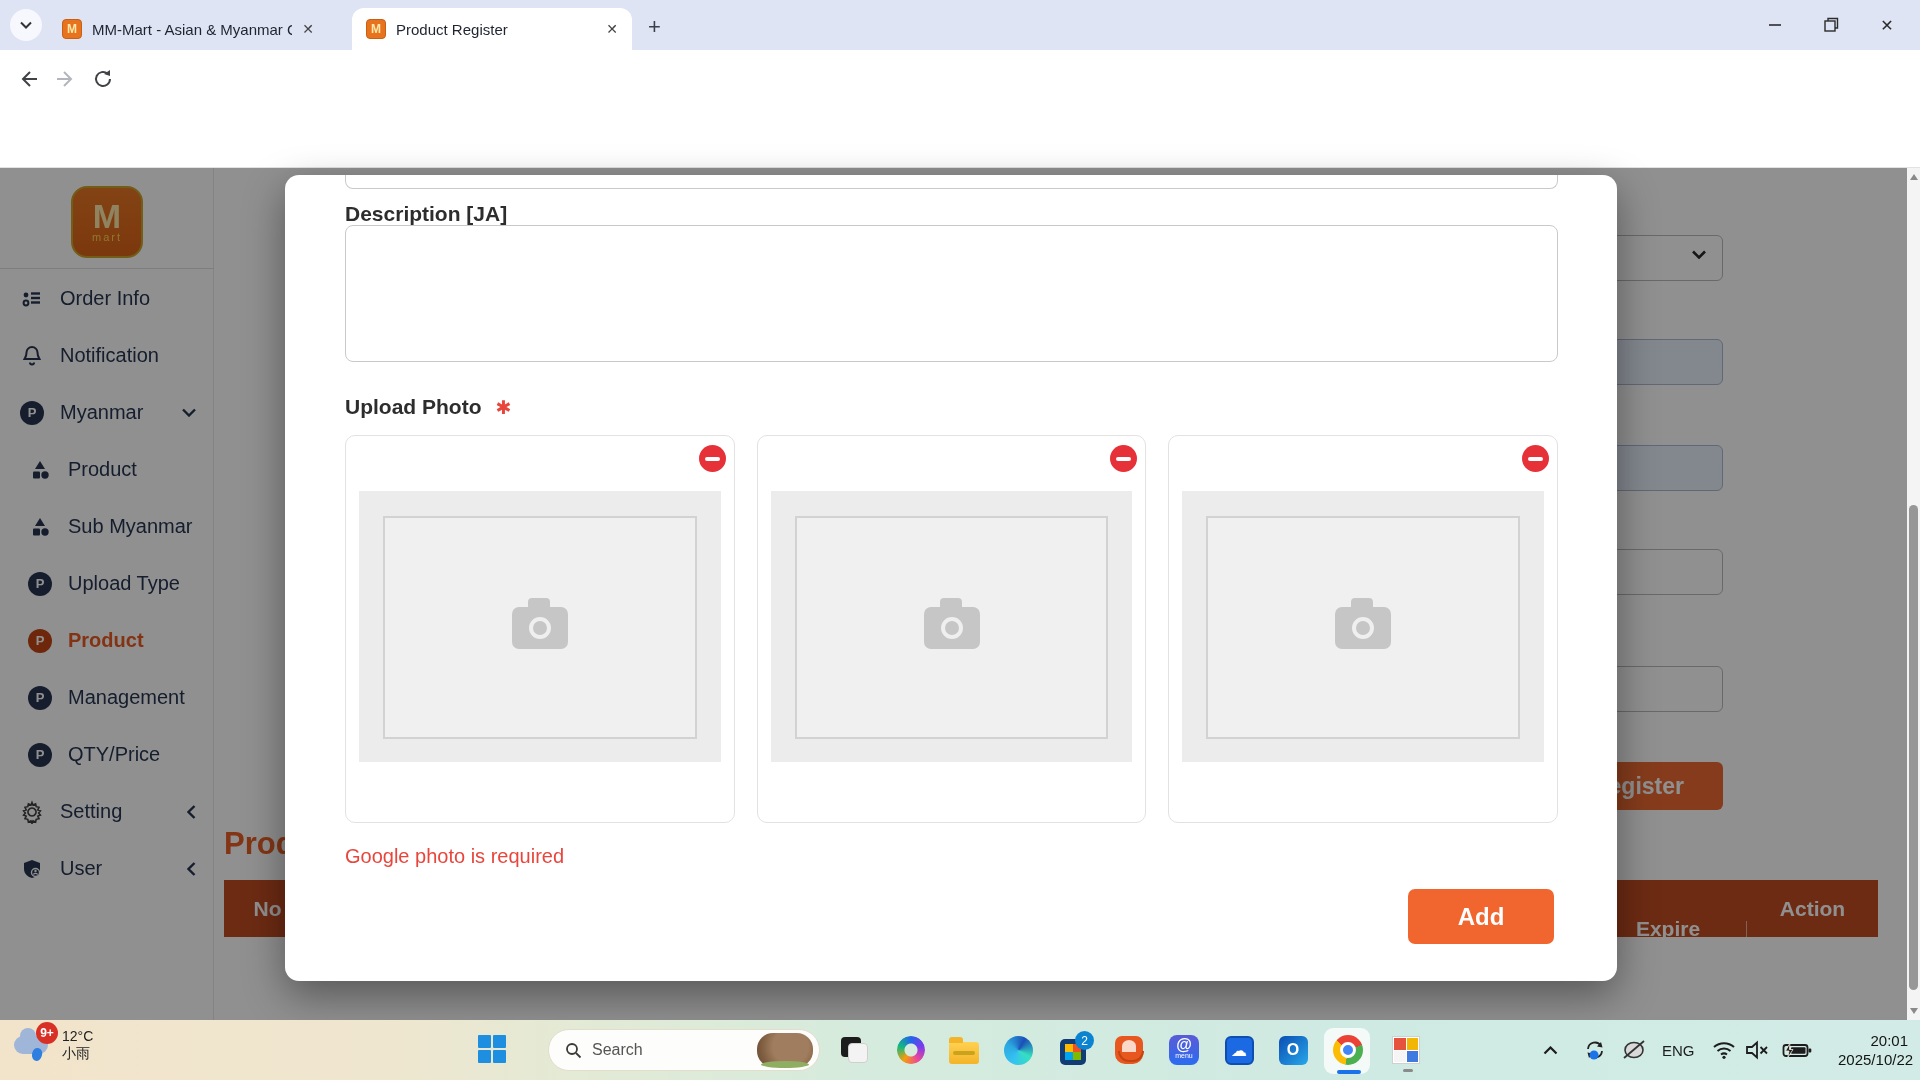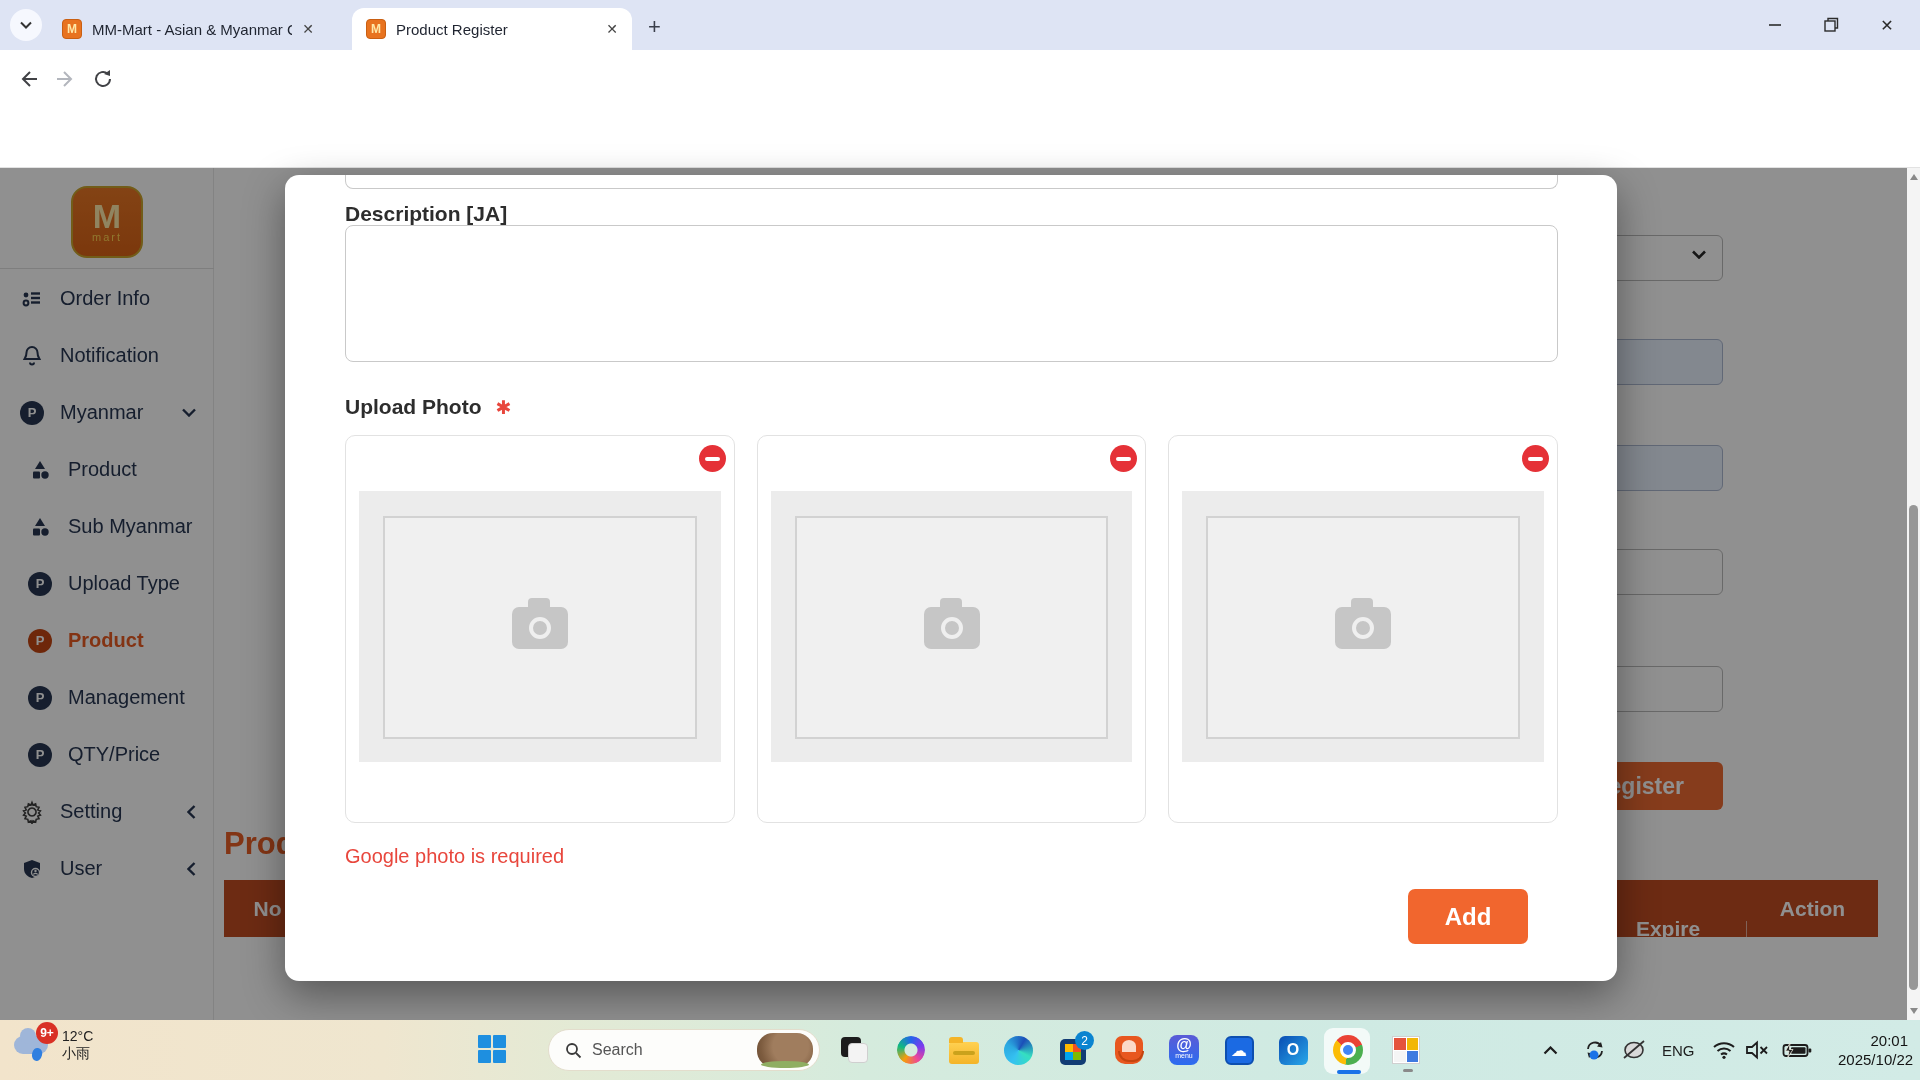--- a/index.html
+++ b/index.html
@@ -81,21 +81,21 @@
   #photo-row { left:60px; top:260px; width:1213px; display:flex; gap:22px; }
   .pcard { position:relative; width:390px; height:388px; background:#fff; border:1px solid #e2e2e2; border-radius:10px; }
   .pcard .badge { position:absolute; right:8px; top:9px; width:27px; height:27px; border-radius:50%; background:#e53137; }
   .pcard .badge::after { content:""; position:absolute; left:6px; top:12px; width:15px; height:3.5px; background:#fff; border-radius:2px; }
   .pcard .panel { position:absolute; left:13px; right:13px; top:55px; bottom:60px; background:#ececec; }
   .pcard .inner { position:absolute; left:24px; right:24px; top:25px; bottom:23px; background:#f0f0f0; border:2px solid #d2d2d2; display:flex; align-items:center; justify-content:center; }
   .cam { position:relative; width:56px; height:42px; background:#c6c6c6; border-radius:7px; }
   .cam::before { content:""; position:absolute; left:16px; top:-9px; width:22px; height:14px; background:#c6c6c6; border-radius:4px 4px 0 0; }
   .cam::after { content:""; position:absolute; left:17px; top:10px; width:14px; height:14px; border-radius:50%; border:4px solid #efefef; }
   #modal-error { left:60px; top:670px; font-size:20px; color:#e8463c; }
-  #add-btn { left:1123px; top:714px; width:120px; height:55px; background:#f1662e; border:none; border-radius:7px; color:#fff; font-size:24px; font-weight:bold; font-family:inherit; }
+  #add-btn { left:1123px; top:714px; width:146px; height:55px; background:#f1662e; border:none; border-radius:7px; color:#fff; font-size:24px; font-weight:bold; font-family:inherit; }
 
   
   #scrollbar { left:1907px; top:168px; width:13px; height:852px; background:#f4f4f4; }
   .sb-arrow { left:2.5px; width:0; height:0; border-left:4px solid transparent; border-right:4px solid transparent; }
   #sb-up { top:6px; border-bottom:6px solid #8a8a8a; }
   #sb-down { top:840px; border-top:6px solid #8a8a8a; }
   #sb-thumb { left:2px; top:337px; width:9px; height:485px; background:#979797; border-radius:5px; }
 
   
   #taskbar { left:0; top:1020px; width:1920px; height:60px; background:linear-gradient(90deg,#f2e4cb 0%,#efe6cf 20%,#e3ead5 30%,#d5ebdd 45%,#cfeae3 70%,#d2ebe6 100%); }

